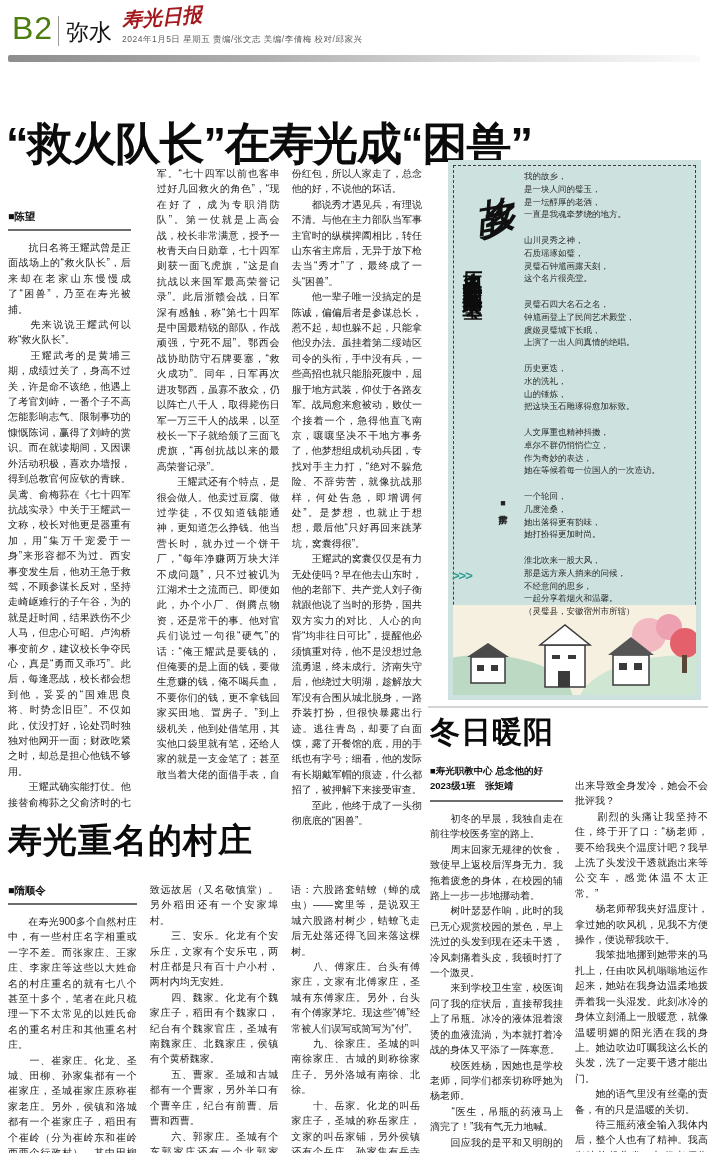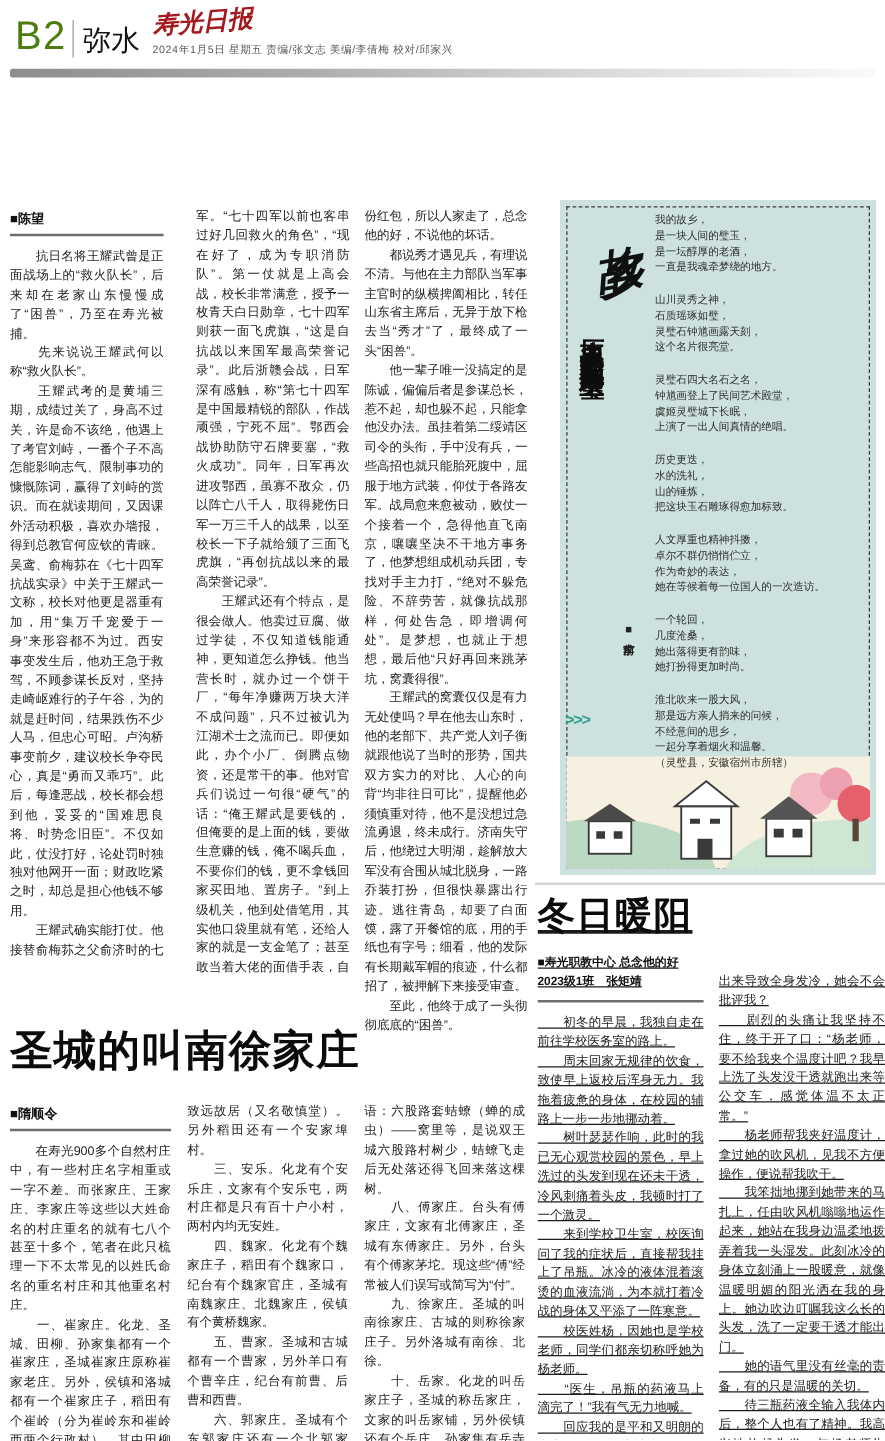--- a/index.html
+++ b/index.html
@@ -12,21 +12,21 @@
   .logo{position:absolute;left:122px;top:4px;font-size:20px;font-weight:bold;font-style:italic;
         color:#a3191e;font-family:"DejaVu Serif", serif;transform:rotate(-4deg);}
   .dateline{position:absolute;left:122px;top:34px;font-size:8.5px;color:#5a5a5a;letter-spacing:.5px;}
   .hdr-bar{position:absolute;left:8px;top:55px;width:692px;height:7px;border-radius:2px;
            background:linear-gradient(to right,#8d8d8d 0%,#adadad 35%,#dcdcdc 70%,#fafafa 100%);}
   
   .main-headline{position:absolute;left:6px;top:84px;width:640px;font-size:45px;font-weight:900;
                  color:#0b0b0b;letter-spacing:-1px;white-space:nowrap;}
   .main-cols{position:absolute;left:8px;top:166px;width:414px;display:flex;gap:12px;}
   .mcol{overflow:hidden;}
-  .mcol1{width:130px;height:600px;}
+  .mcol1{width:130px;height:600px;margin-top:42px;}
   .mcol2{width:130px;height:615px;margin-left:14px;}
   .mcol3{width:138px;height:670px;}
   .byline{font-size:10.5px;font-weight:bold;color:#111;margin:2px 0 5px 0;}
   .byline-rule{width:100%;height:0;border-bottom:2px solid #6d6d6d;margin:0 0 9px 0;}
   .coltext{font-size:10px;line-height:15.4px;text-align:justify;white-space:pre-line;color:#1c1c1c;}
   
   .poem-box{position:absolute;left:448px;top:160px;width:253px;height:540px;background:#cde2de;}
   .poem-border{position:absolute;inset:5px;border:1px dashed #3c3c3c;}
   .poem-title{position:absolute;left:14px;top:10px;writing-mode:vertical-rl;text-orientation:upright;
               font-size:37px;font-weight:bold;font-style:italic;color:#101010;
@@ -38,41 +38,42 @@
               font-size:9px;font-weight:bold;color:#222;z-index:2;}
   .poem-marker{position:absolute;left:4px;top:408px;font-size:13px;font-weight:bold;color:#2f9e8e;
               letter-spacing:-1px;z-index:2;}
   .poem-text{position:absolute;left:76px;top:10px;width:168px;height:468px;font-size:8.5px;
              line-height:12.8px;color:#2b2b2b;white-space:pre-line;z-index:2;
              font-family:"DejaVu Serif", serif;}
   .poem-illus{position:absolute;left:5px;bottom:5px;width:243px;height:90px;z-index:1;}
   
   .essay-divider{position:absolute;left:428px;top:706px;width:280px;height:2px;background:#d4d4d4;}
   .essay-cols{position:absolute;left:430px;top:712px;width:278px;display:flex;gap:12px;}
-  .ecol{width:133px;height:440px;overflow:hidden;text-decoration:underline;}
+  .ecol{width:133px;height:440px;overflow:hidden;}
   .essay-headline{font-size:30px;font-weight:900;color:#0b0b0b;margin:0 0 10px 0;letter-spacing:1px;}
   .essay-byline{font-size:9.5px;font-weight:bold;color:#111;line-height:15px;}
   .ecol2{padding-top:66px;height:374px;}
   
   .village-headline{position:absolute;left:8px;top:790px;font-size:34px;font-weight:900;color:#0b0b0b;letter-spacing:1px;}
   .village-cols{position:absolute;left:8px;top:850px;width:412px;display:flex;gap:13px;}
   .vcol{width:129px;height:300px;overflow:hidden;margin-top:32px;}
 </style>
 </head>
 <body>
 
 <div id="page">
 
   <div class="pageno">B2</div>
   <div class="hdr-divider"></div>
   <div class="section-name">弥水</div>
   <div class="logo">寿光日报</div>
   <div class="dateline">2024年1月5日 星期五 责编/张文志 美编/李倩梅 校对/邱家兴</div>
   <div class="hdr-bar"></div>
 
+  <h1 class="main-headline">“救火队长”在寿光成“困兽”</h1>
   <div class="main-cols">
     <div class="mcol mcol1">
       <div class="byline">■陈望</div>
       <div class="byline-rule"></div>
       <div class="coltext">　　抗日名将王耀武曾是正面战场上的“救火队长”，后来却在老家山东慢慢成了“困兽”，乃至在寿光被捕。
 　　先来说说王耀武何以称“救火队长”。
 　　王耀武考的是黄埔三期，成绩过关了，身高不过关，许是命不该绝，他遇上了考官刘峙，一番个子不高怎能影响志气、限制事功的慷慨陈词，赢得了刘峙的赏识。而在就读期间，又因课外活动积极，喜欢办墙报，得到总教官何应钦的青睐。吴鸢、俞梅荪在《七十四军抗战实录》中关于王耀武一文称，校长对他更是器重有加，用“集万千宠爱于一身”来形容都不为过。西安事变发生后，他劝王急于救驾，不顾参谋长反对，坚持走崎岖难行的子午谷，为的就是赶时间，结果跌伤不少人马，但忠心可昭。卢沟桥事变前夕，建议校长争夺民心，真是“勇而又乖巧”。此后，每逢恶战，校长都会想到他，妥妥的“国难思良将、时势念旧臣”。不仅如此，仗没打好，论处罚时独独对他网开一面；财政吃紧之时，却总是担心他钱不够用。
 　　王耀武确实能打仗。他接替俞梅荪之父俞济时的七十四军军长之职后，再次重创敌一〇六师团（第一次是在俞济时任上，王时为师长，也有赫赫战功），以至日本人取消了这个倒霉师团的番号，免得再丢人现眼。校长后来选拔四个军作为中央直接指挥、承担战略性任务的攻击军，其他三个定了，唯七十四军还需竞争，校长亲笔圈定了他的这个</div>
     </div>
     <div class="mcol mcol2">
@@ -176,21 +177,21 @@
       <div class="coltext">出来导致全身发冷，她会不会批评我？
 　　剧烈的头痛让我坚持不住，终于开了口：“杨老师，要不给我夹个温度计吧？我早上洗了头发没干透就跑出来等公交车，感觉体温不太正常。”
 　　杨老师帮我夹好温度计，拿过她的吹风机，见我不方便操作，便说帮我吹干。
 　　我笨拙地挪到她带来的马扎上，任由吹风机嗡嗡地运作起来，她站在我身边温柔地拨弄着我一头湿发。此刻冰冷的身体立刻涌上一股暖意，就像温暖明媚的阳光洒在我的身上。她边吹边叮嘱我这么长的头发，洗了一定要干透才能出门。
 　　她的语气里没有丝毫的责备，有的只是温暖的关切。
 　　待三瓶药液全输入我体内后，整个人也有了精神。我高兴地扎起头发，与杨老师告别。一声“拜拜”，两抹微笑，她温柔的声音像极了妈妈。
 　　走在校园的路上，阳光从头顶透彻到身体的每一寸，像杨老师的话语浇灌到我心底，温暖着我的脸庞，我的步伐是那样的轻盈，一路枝叶迎风飘舞，校园的秋日在暖阳里彰显着力量。</div>
     </div>
   </div>
 
-  <h2 class="village-headline">圣城的叫南徐家庄</h2>
+  <h2 class="village-headline">寿光重名的村庄</h2>
   <div class="village-cols">
     <div class="vcol">
       <div class="byline">■隋顺令</div>
       <div class="byline-rule"></div>
       <div class="coltext">　　在寿光900多个自然村庄中，有一些村庄名字相重或一字不差。而张家庄、王家庄、李家庄等这些以大姓命名的村庄重名的就有七八个甚至十多个，笔者在此只梳理一下不太常见的以姓氏命名的重名村庄和其他重名村庄。
 　　一、崔家庄。化龙、圣城、田柳、孙家集都有一个崔家庄，圣城崔家庄原称崔家老庄。另外，侯镇和洛城都有一个崔家庄子，稻田有个崔岭（分为崔岭东和崔岭西两个行政村）。其中田柳崔家庄是教育家李植庭的故乡。
 　　二、安家庄。纪台和古城都有一个安家庄，纪台安家村是清代大才子安致远的故乡，村内较好地保存着安</div>
     </div>
     <div class="vcol">
       <div class="coltext">致远故居（又名敬慎堂）。另外稻田还有一个安家埠村。

